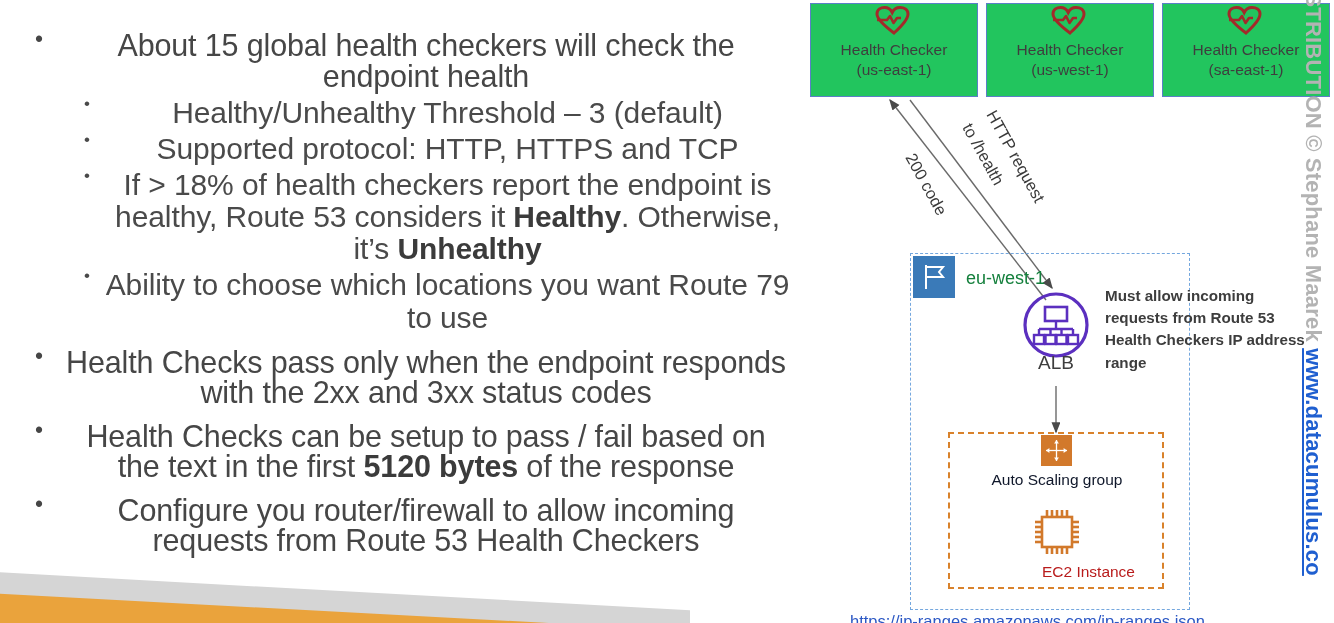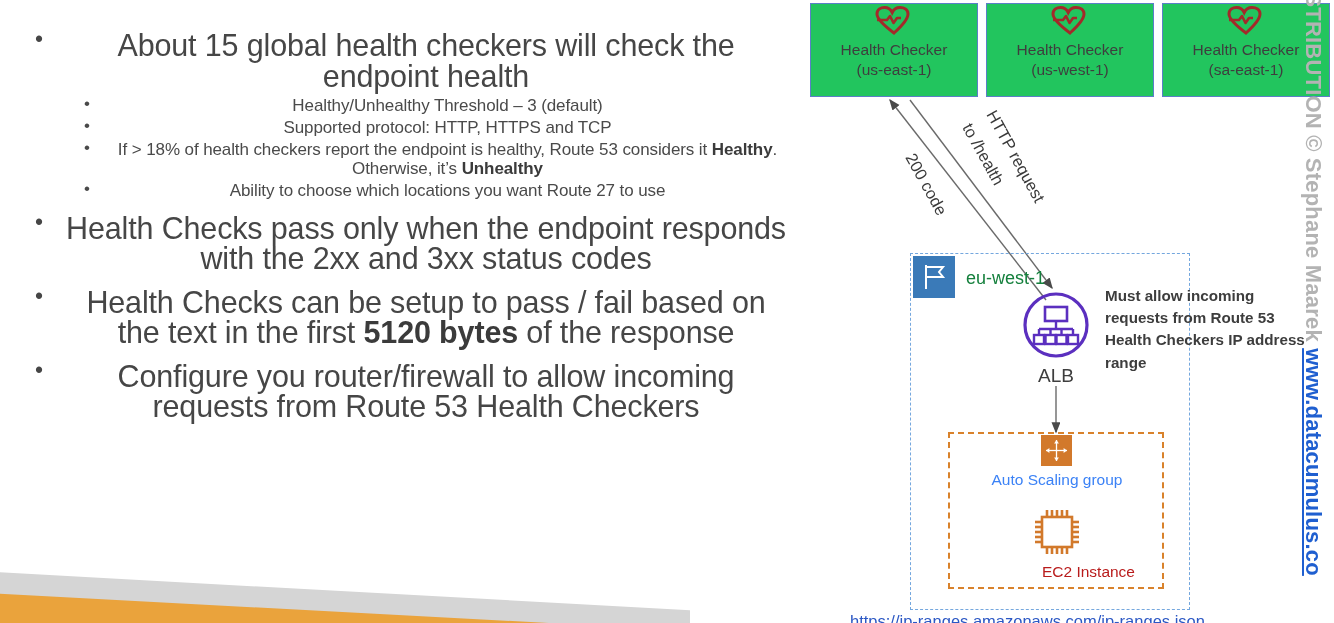--- a/index.html
+++ b/index.html
@@ -51,21 +51,21 @@
   }
   .b1-text { display: block; }
 
   ul.lvl2 {
     list-style: none;
     margin: 6px 0 0 0;
     padding: 0;
   }
   ul.lvl2 > li.b2 {
     position: relative;
-    font-size: 17px;
+    font-size: 30px;
     line-height: 1.07;
     color: #4a4a4a;
     padding-left: 43px;
     margin-bottom: 4px;
     letter-spacing: -0.1px;
     font-weight: 300;
   }
   ul.lvl2 > li.b2::before {
     content: "\2022";
     position: absolute;
@@ -162,21 +162,21 @@
   #alb-icon {
     position: absolute;
     left: 222px;
     top: 291px;
     width: 68px;
     height: 68px;
   }
   #alb-label {
     position: absolute;
     left: 218px;
-    top: 365px;
+    top: 352px;
     width: 76px;
     text-align: center;
     font-size: 19px;
     color: #3e3e3e;
   }
 
   
   #asg-box {
     position: absolute;
     left: 148px;
@@ -194,21 +194,21 @@
     height: 31px;
     background: #d2792b;
   }
   #asg-label {
     position: absolute;
     left: 166px;
     top: 471px;
     width: 182px;
     text-align: center;
     font-size: 15.5px;
-    color: #3b82f6;
+    color: #0f172a;
     font-weight: 400;
   }
   #ec2-icon {
     position: absolute;
     left: 232px;
     top: 507px;
     width: 50px;
     height: 50px;
   }
   #ec2-label {
@@ -311,21 +311,21 @@
         <li class="b2">
           <span>Healthy/Unhealthy Threshold – 3 (default)</span>
         </li>
         <li class="b2">
           <span>Supported protocol: HTTP, HTTPS and TCP</span>
         </li>
         <li class="b2">
           <span>If  &gt; 18% of health checkers report the endpoint is healthy, Route 53 considers it </span><span class="strongish">Healthy</span><span>. Otherwise, it’s </span><span class="strongish">Unhealthy</span>
         </li>
         <li class="b2">
-          <span>Ability to choose which locations you want Route 27 to use</span>
+          <span>Ability to choose which locations you want Route 79 to use</span>
         </li>
       </ul>
     </li>
 
     <li class="b1">
       <span class="b1-text">Health Checks pass only when the endpoint responds with the 2xx and 3xx status codes</span>
     </li>
 
     <li class="b1">
       <span class="b1-text"><span>Health Checks can be setup to pass / fail based on the text in the first </span><span class="strongish">5120 bytes</span><span> of the response</span></span>

